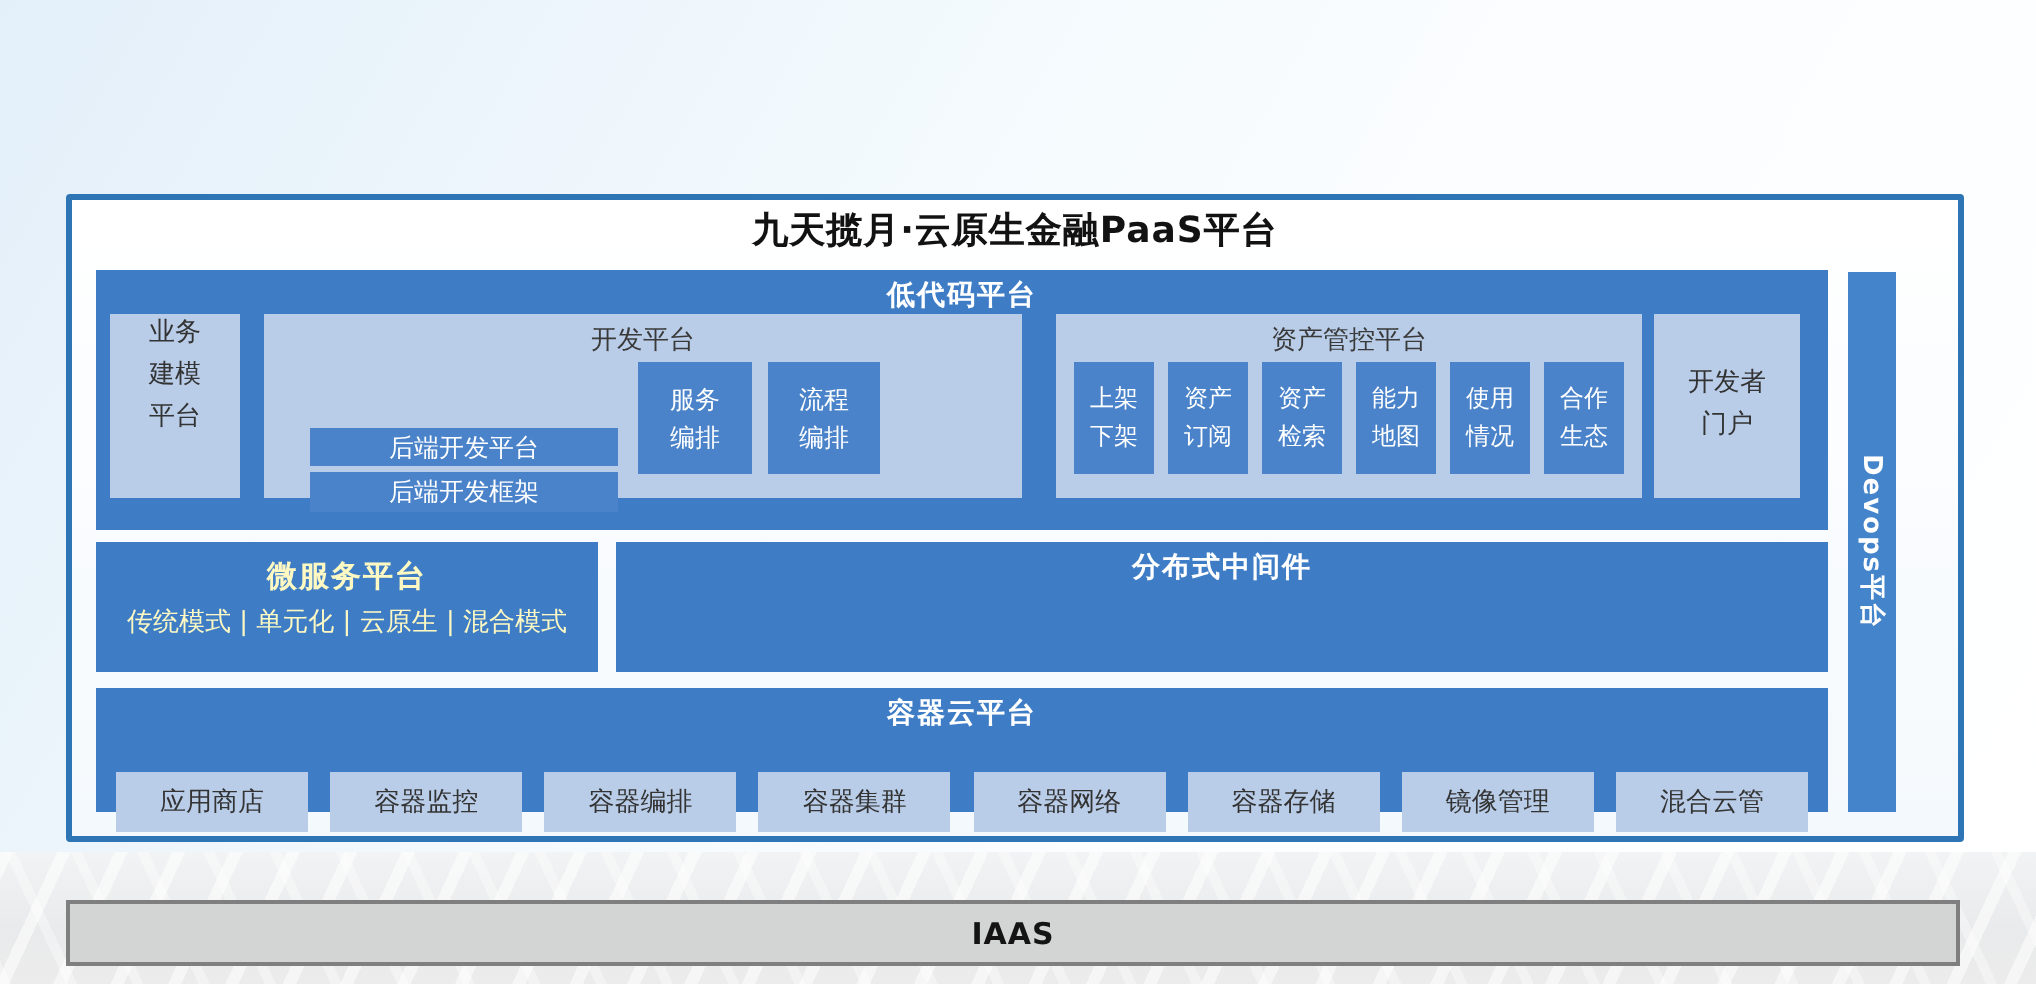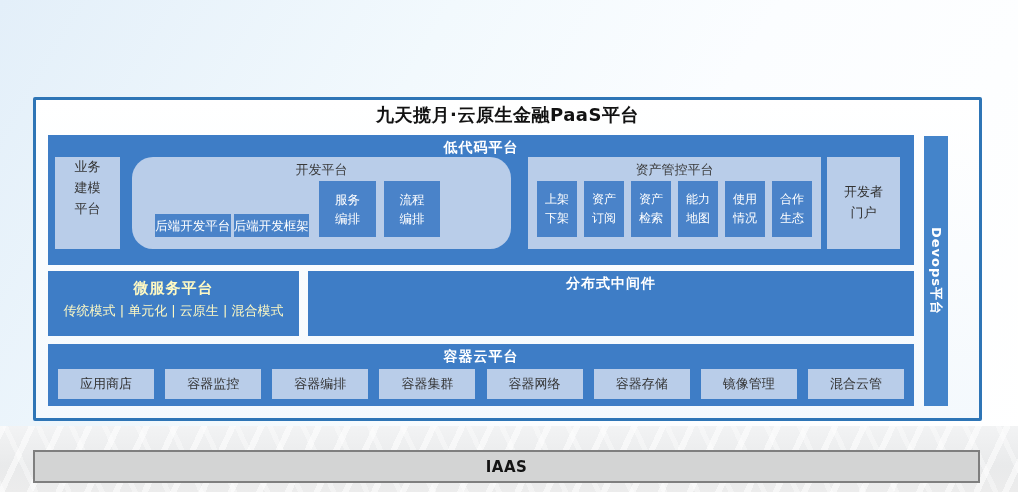--- a/index.html
+++ b/index.html
@@ -41,28 +41,28 @@
   .sec-title { text-align:center; color:#ffffff; font-weight:bold; font-size:14px; padding-top:4px; letter-spacing:1px; }
 
   
   .sec-lowcode { left:12px; top:35px; width:866px; height:130px; }
   .lowcode-body { display:flex; align-items:stretch; height:92px; padding-left:7px; }
   .light-box { background:#b9cde9; color:#333; }
   .biz-model { width:65px; display:flex; justify-content:center; text-align:center;
                font-size:13px; line-height:1.6; }
   .panel { background:#b9cde9; }
   .panel-title { text-align:center; color:#3a3a3a; font-size:13px; padding-top:4px; height:24px; }
-  .dev-panel { width:379px; margin-left:12px;border-radius:21px; }
+  .dev-panel { width:379px; margin-left:12px; }
   .dev-row { display:flex; padding:0 17px; height:56px; }
   .blue-box { background:#4a83c9; color:#fff; display:flex; align-items:center; justify-content:center;
               text-align:center; font-size:12.5px; line-height:1.55; }
   .wrap { word-break:break-all; display:inline-block; }
   .w2 { width:2.05em; } .w3 { width:3.05em; }
   .bx-frontend { width:60px; }
-  .dev-stack { width:154px; margin-left:6px; display:flex; flex-direction:row; gap:3px;margin-top:33px; }
+  .dev-stack { width:154px; margin-left:6px; display:flex; flex-direction:column; gap:3px;margin-top:33px; }
   .dev-stack .blue-box { flex:1; }
   .bx-svc { width:57px; margin-left:10px; }
   .bx-flow { width:56px; margin-left:8px; }
   .asset-panel { width:293px; margin-left:17px; }
   .asset-row { display:flex; padding:0 8px; height:56px; gap:7px; justify-content:center; }
   .asset-row .blue-box { width:40px; font-size:12px; }
   .dev-portal { width:73px; margin-left:6px; display:flex; align-items:center; justify-content:center;
                 text-align:center; font-size:13px; line-height:1.6; }
 
   
@@ -72,21 +72,21 @@
 
   
   .sec-mw { left:272px; top:171px; width:606px; height:65px; }
   .mw-row { display:flex; justify-content:space-between; padding:0 8px; margin-top:2px; }
   .light-item { background:#b9cde9; color:#333; display:flex; align-items:center; justify-content:center;
                 font-size:13px; }
   .mw-row .light-item { width:106px; height:36px; }
 
   
   .sec-cc { left:12px; top:244px; width:866px; height:62px; }
-  .cc-row { display:flex; justify-content:space-between; padding:0 10px; margin-top:3px;border-radius:10px; }
+  .cc-row { display:flex; justify-content:space-between; padding:0 10px; margin-top:20px;border-radius:10px; }
   .cc-row .light-item { width:96px; height:30px; }
 
   
   .devops-bar { position:absolute; left:888px; top:36px; width:24px; height:270px; background:#4484ca;
                 display:flex; align-items:center; justify-content:center; }
   .devops-bar span { transform:rotate(90deg); white-space:nowrap; color:#fff; font-weight:bold;
                      font-size:13px; letter-spacing:1px; }
 
   
   .iaas-bar { position:absolute; left:33px; top:450px; width:947px; height:33px;

